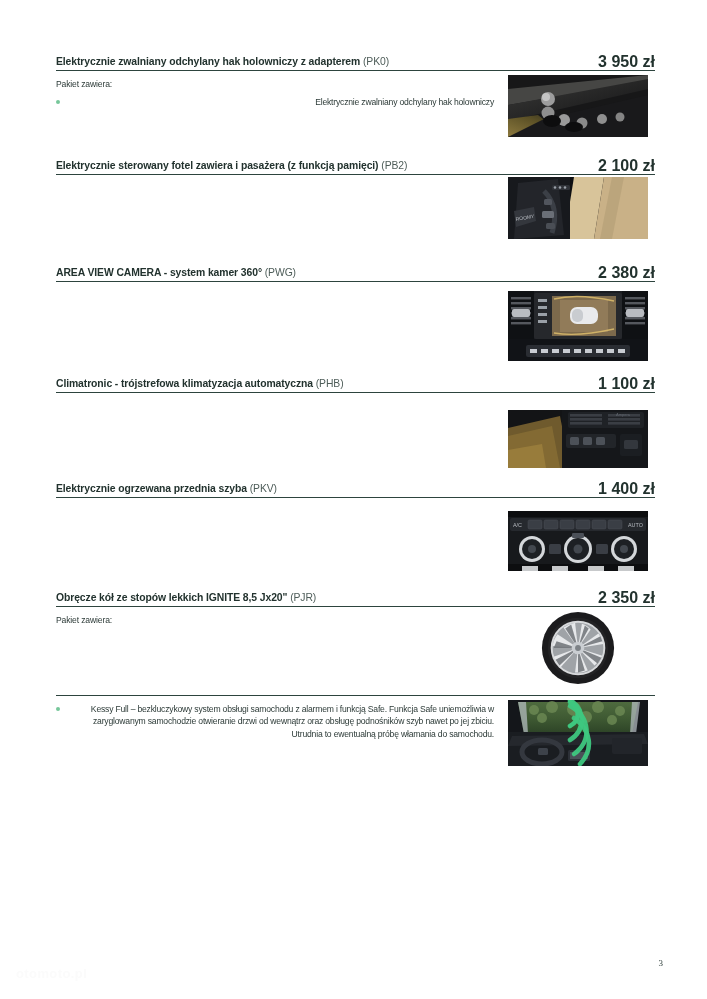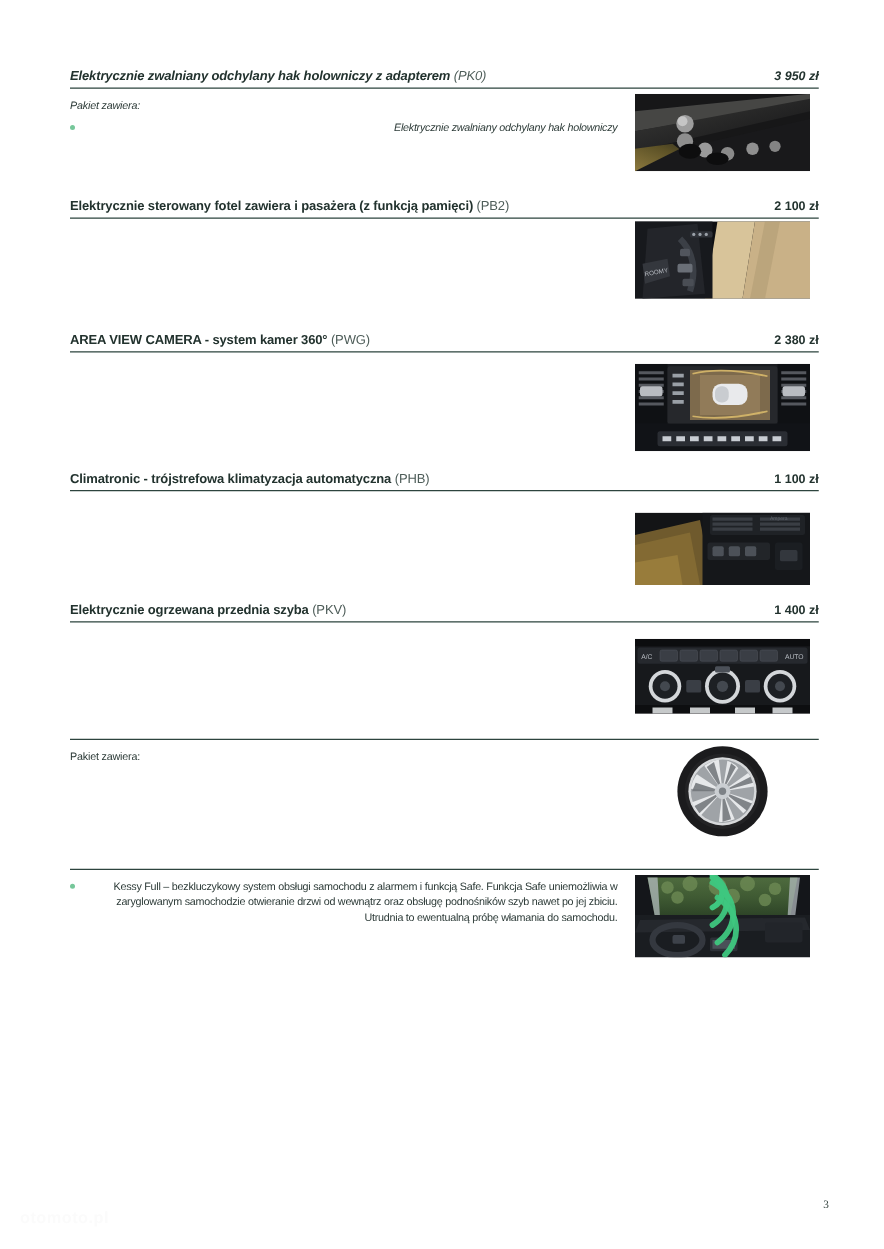--- a/index.html
+++ b/index.html
@@ -52,21 +52,21 @@
     color: #22322e;
     letter-spacing: -0.1px;
     max-width: 470px;
   }
   .sec-title .code {
     font-weight: normal;
     color: #4e5d59;
   }
 
   .sec-price {
-    font-size: 10px;
+    font-size: 16px;
     font-weight: bold;
     color: #22322e;
     line-height: 13.4px;
     white-space: nowrap;
     text-align: right;
     min-width: 62px;
     flex: 0 0 auto;
   }
 
   .rule {
@@ -166,21 +166,21 @@
     font-family: "Liberation Sans", sans-serif;
   }
 </style>
 </head>
 <body>
 
 <div id="page">
 
   <div id="sections">
 
-    <div class="section" style="height:104px;font-style:italic;">
+    <div class="section" style="height:104px;">
       <div class="sec-head">
         <div class="sec-title">
           <span>Elektrycznie zwalniany odchylany hak holowniczy z adapterem</span>
           <span class="code">(PK0)</span>
         </div>
         <div class="sec-price">3 950 zł</div>
       </div>
       <div class="rule"></div>
       <div class="sec-body">
         <div class="copy">
@@ -403,20 +403,27 @@
                 <rect x="44" y="55" width="16" height="5"></rect>
               <rect x="80" y="55" width="16" height="5"></rect>
                 <rect x="110" y="55" width="16" height="5"></rect>
             </g>
           </svg>
         </div>
       </div>
     </div>
 
     <div class="section" style="height:104px;">
+      <div class="sec-head">
+        <div class="sec-title">
+          <span>Obręcze kół ze stopów lekkich IGNITE 8,5 Jx20"</span>
+          <span class="code">(PJR)</span>
+        </div>
+        <div class="sec-price">2 350 zł</div>
+      </div>
       <div class="rule"></div>
       <div class="sec-body">
         <div class="copy">
           <p class="lead">Pakiet zawiera:</p>
         </div>
         <div class="thumb wheelbox" style="top:2px;">
           <svg viewBox="0 0 90 80" preserveAspectRatio="xMidYMid meet" aria-hidden="true">
             <circle cx="45" cy="40" r="37" fill="#1b1b1d"></circle>
             <circle cx="45" cy="40" r="31" fill="#232325"></circle>
             <circle cx="45" cy="40" r="28" fill="#d7d9db"></circle>

